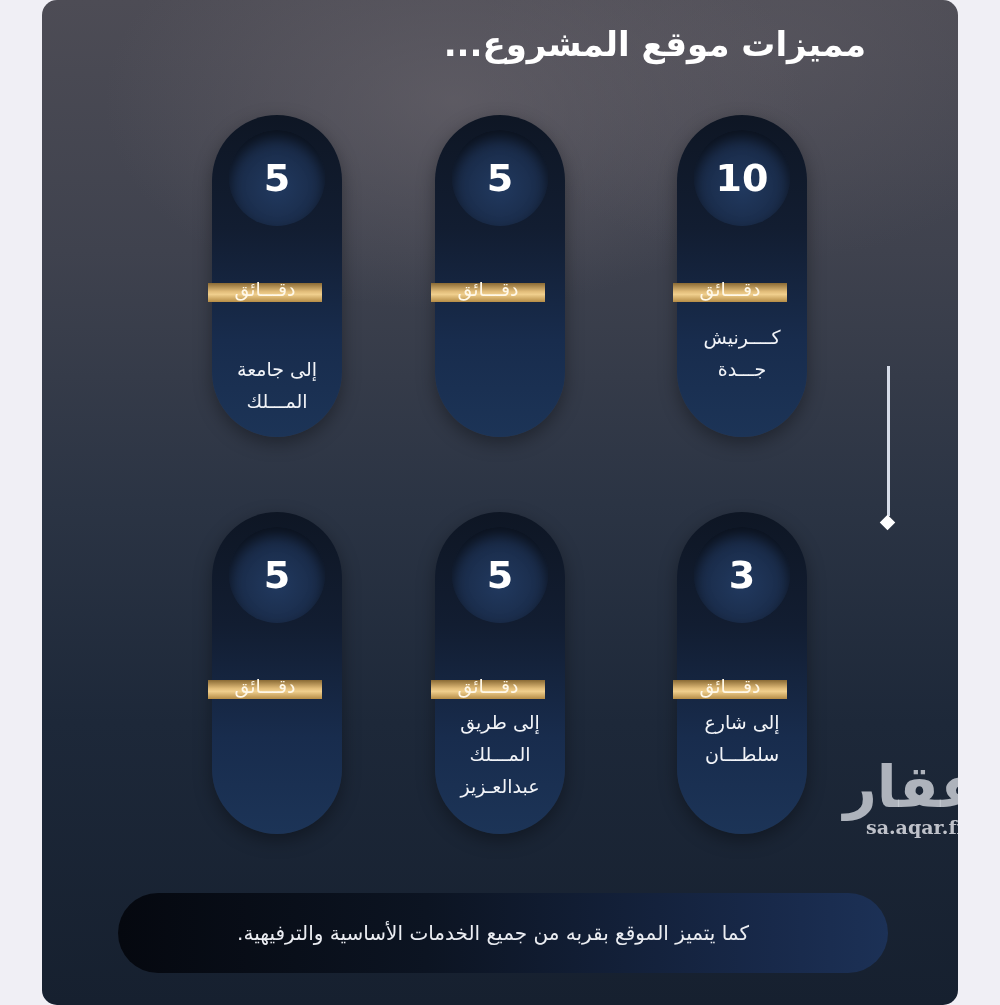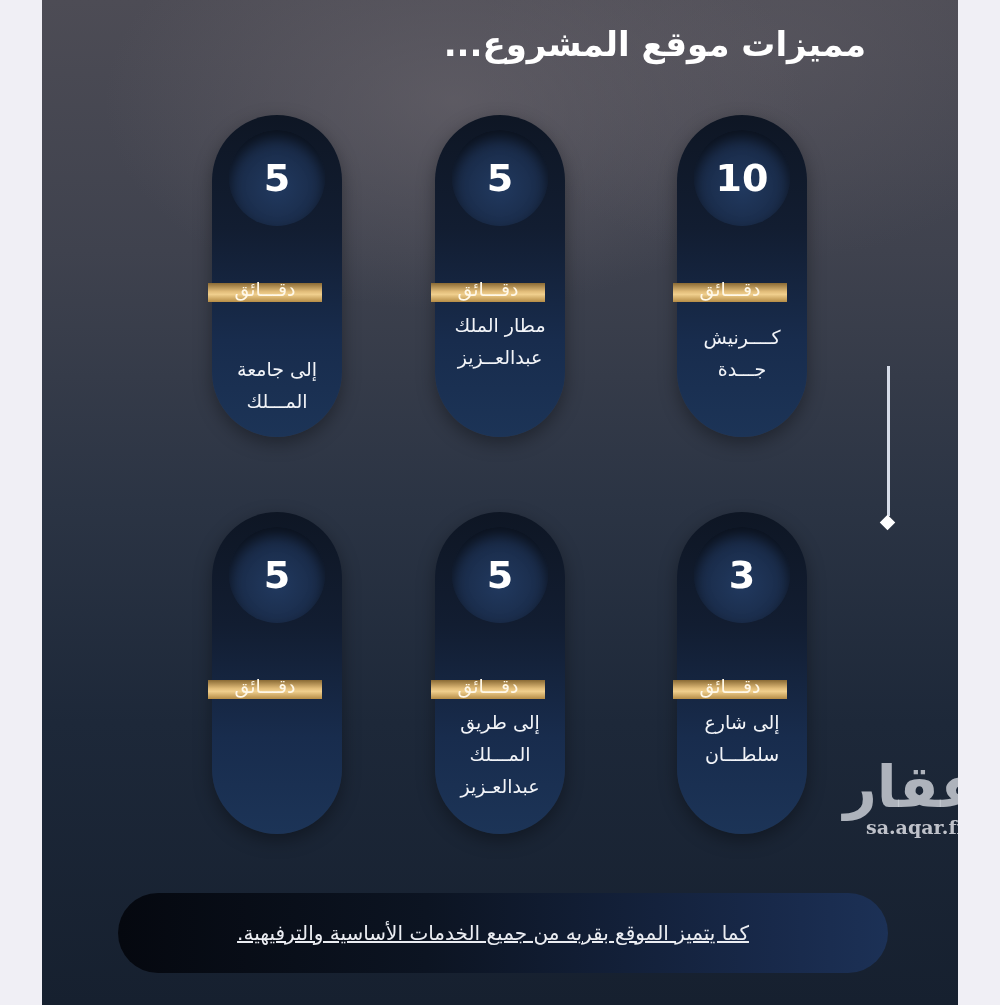--- a/index.html
+++ b/index.html
@@ -9,20 +9,21 @@
     font-family:"DejaVu Sans", sans-serif;
     position:relative;
   }
   .poster {
     position:absolute; left:42px; top:0; width:916px; height:1005px;
     background:
       radial-gradient(ellipse 500px 300px at 45% 10%, rgba(110,105,112,0.55), rgba(0,0,0,0) 70%),
       radial-gradient(ellipse 420px 300px at 80% 5%, rgba(95,92,100,0.5), rgba(0,0,0,0) 70%),
       linear-gradient(180deg, #4d4c55 0%, #3f424e 25%, #2b3444 50%, #1d2839 72%, #16202f 100%);
     overflow:hidden;
+    border-radius:15px;
   }
   .title {
     position:absolute; right:92px; top:24px;
     color:#ffffff; font-size:34px; font-weight:bold;
     direction:rtl; white-space:nowrap;
     letter-spacing:0.5px;
   }
   .pill {
     position:absolute; width:130px; height:322px;
     border-radius:65px;
@@ -64,21 +65,20 @@
   }
   .banner {
     position:absolute; left:76px; top:893px; width:770px; height:80px;
     border-radius:40px;
     background:linear-gradient(90deg, #05080f 0%, #0c1422 40%, #18294a 85%, #1c3156 100%);
     display:flex; align-items:center; justify-content:center;
   }
   .banner span {
     color:#ebedf2; font-size:20px; direction:rtl; white-space:nowrap;
     margin-left:-20px;
-    text-decoration:underline;
   }
   .watermark {
     position:absolute; left:790px; top:752px; width:160px; height:95px;
   }
   .wm-logo {
     position:absolute; right:12px; top:0;
     color:rgba(200,204,212,0.85); font-size:58px; font-weight:bold;
     direction:rtl; line-height:70px;
   }
   .wm-url {
@@ -106,24 +106,20 @@
       <div>جـــدة</div>
     </div>
   </div>
 
   <div class="pill" style="left:393px; top:115px;">
     <div class="circle">
       <span class="num">5</span>
     </div>
     <div class="band" style="top:168px;">
       <span>دقـــائق</span>
-    </div>
-    <div class="desc" style="top:194px;">
-      <div>مطار الملك</div>
-      <div>عبدالعــزيز</div>
     </div>
   </div>
 
   <div class="pill" style="left:170px; top:115px;">
     <div class="circle">
       <span class="num">5</span>
     </div>
     <div class="band" style="top:168px;">
       <span>دقـــائق</span>
     </div>

